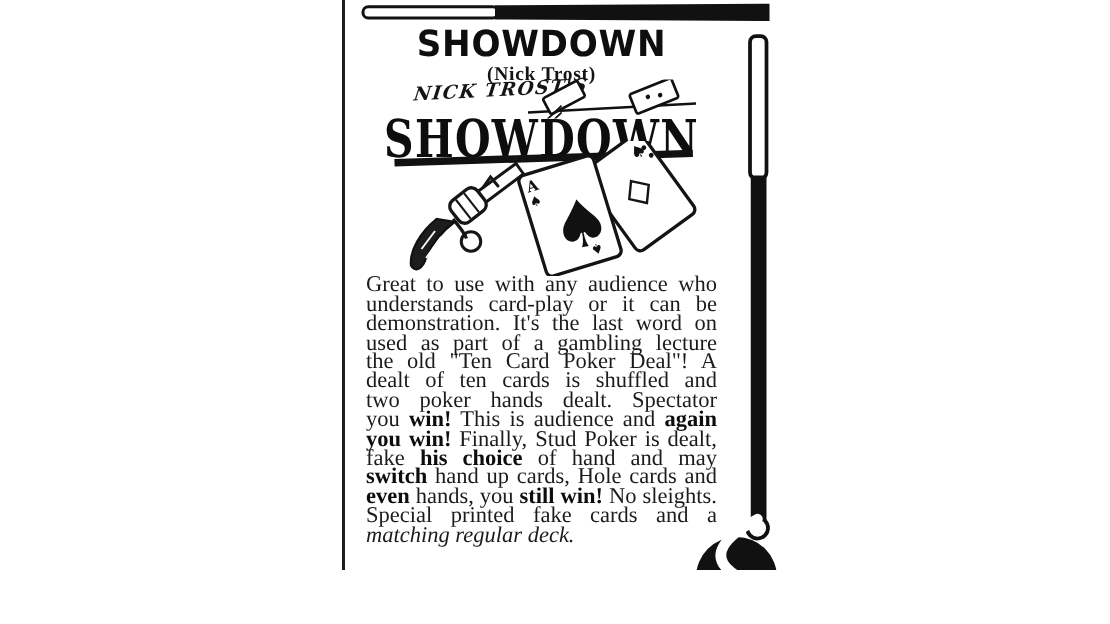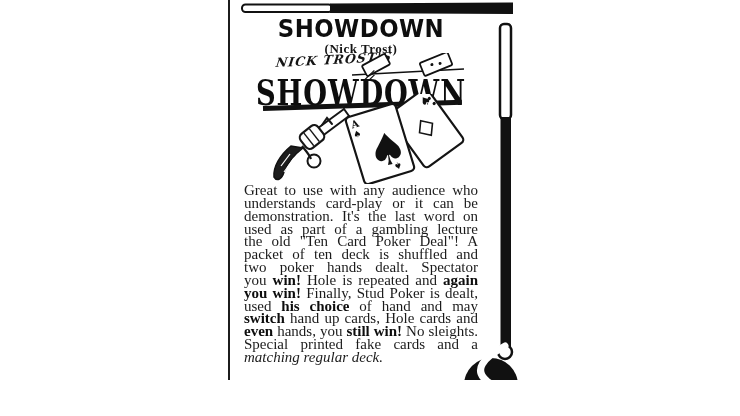--- a/index.html
+++ b/index.html
@@ -137,24 +137,24 @@
       <text x="23" y="33" font-family="DejaVu Sans, sans-serif" font-size="9" fill="#111" transform="rotate(180 19 28)">♠</text>
     </g>
   </svg>
 
   <div class="abs copy">
       <div class="jline"><span>Great to use with any audience who</span></div>
       <div class="jline"><span>understands card-play or it can be</span></div>
       <div class="jline"><span>demonstration. It's the last word on</span></div>
       <div class="jline"><span>used as part of a gambling lecture</span></div>
       <div class="jline"><span>the old "Ten Card Poker Deal"! A</span></div>
-      <div class="jline"><span>packet of ten deck is shuffled and</span></div>
+      <div class="jline"><span>dealt of ten cards is shuffled and</span></div>
       <div class="jline"><span>two poker hands dealt. Spectator</span></div>
-      <div class="jline"><span>you </span><b>win!</b><span> Hole is repeated and </span><b>again</b></div>
+      <div class="jline"><span>you </span><b>win!</b><span> This is audience and </span><b>again</b></div>
       <div class="jline"><b>you win!</b><span> Finally, Stud Poker is dealt,</span></div>
-      <div class="jline"><span>used </span><b>his choice</b><span> of hand and may</span></div>
+      <div class="jline"><span>fake </span><b>his choice</b><span> of hand and may</span></div>
       <div class="jline"><b>switch</b><span> hand up cards, Hole cards and</span></div>
       <div class="jline"><b>even</b><span> hands, you </span><b>still win!</b><span> No sleights.</span></div>
       <div class="jline"><span>Special printed fake cards and a</span></div>
       <div class="jline last"><span>matching regular deck.</span></div>
     </div>
 
 </div>
 
 </body></html>

